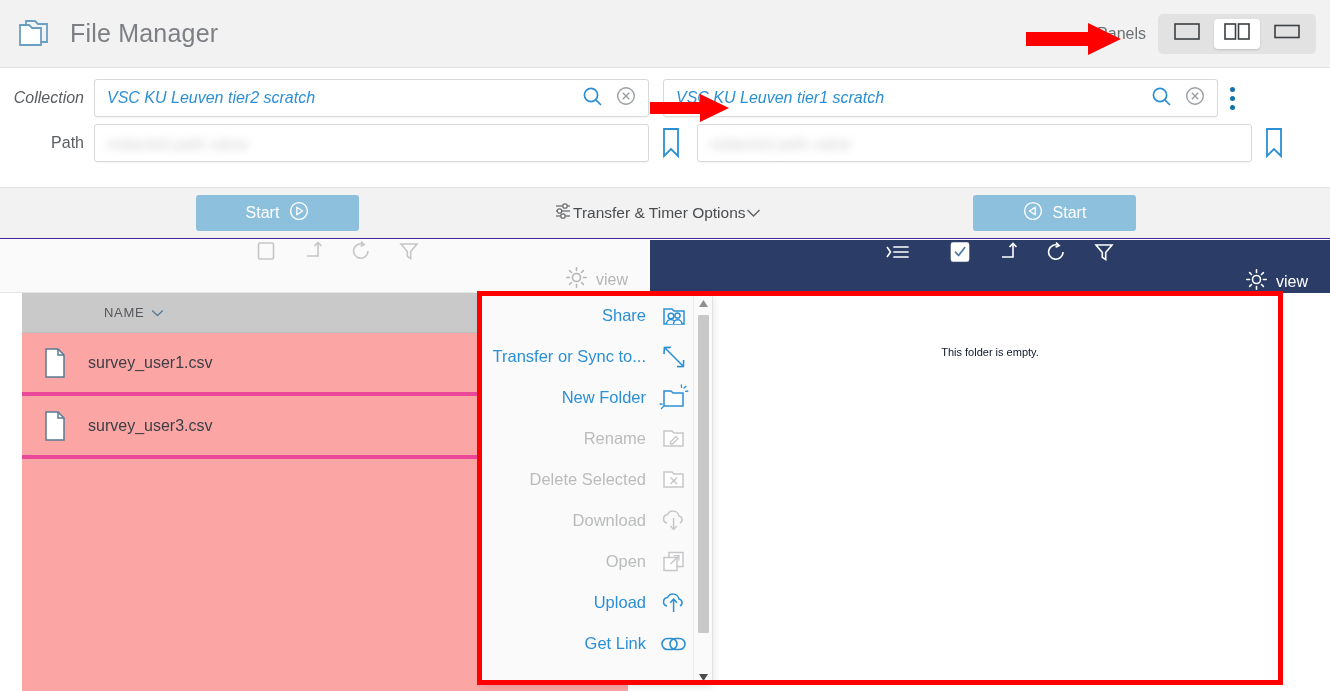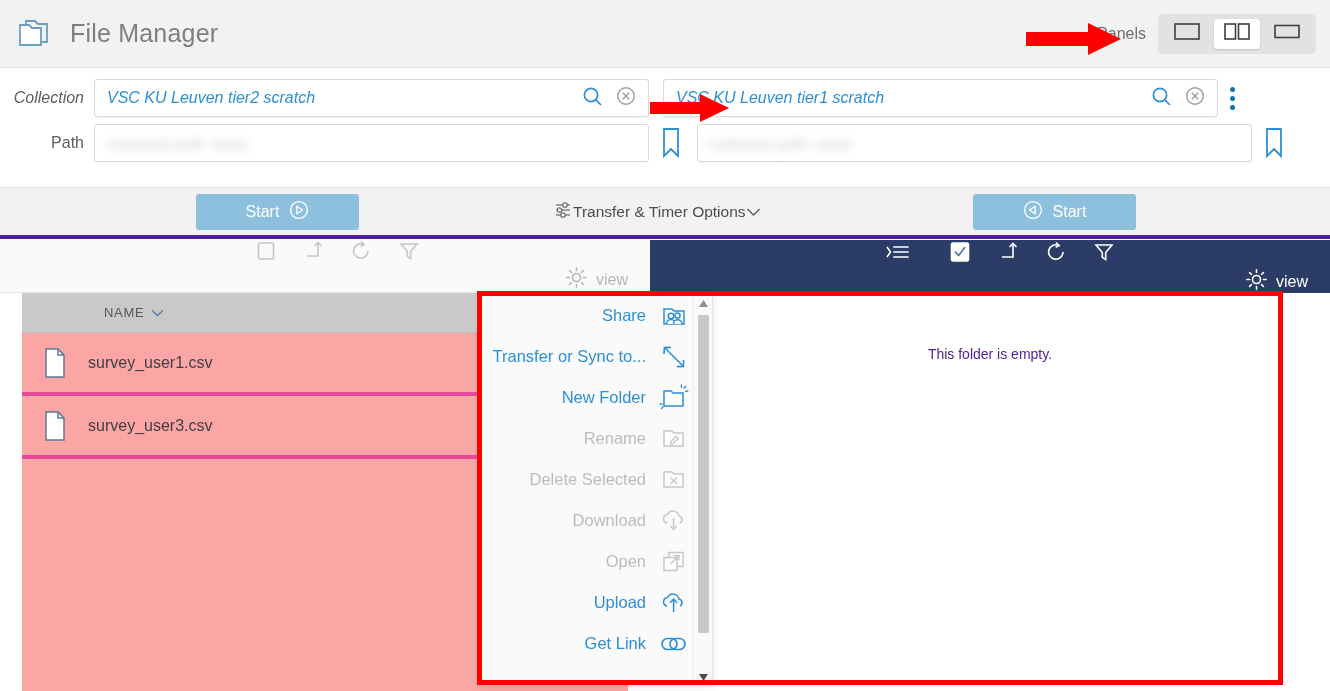--- a/index.html
+++ b/index.html
@@ -60,21 +60,21 @@
     filter: blur(4px); user-select:none;
   }
   .gap-mid { width:14px; }
   .bookmark { margin-left:10px; cursor:pointer; display:flex; align-items:center; }
   .kebab { margin-left:12px; display:flex; flex-direction:column; gap:4px; cursor:pointer; }
   .kebab span { width:5px; height:5px; border-radius:50%; background:#1273ad; display:block; }
 
   
   .transfer-bar {
     position:absolute; left:0; top:187px; width:1330px; height:52px;
-    background:#f2f2f2; border-top:1px solid #e3e3e3; border-bottom:4px solid #4c1d95;
+    background:#f2f2f2; border-top:1px solid #e3e3e3; border-bottom:1px solid #4c1d95;
     display:flex; align-items:center;
   }
   .start-btn {
     background:#8cc0dd; color:#fff; border:none; border-radius:3px;
     height:36px; font-size:16px; display:flex; align-items:center;
     justify-content:center; gap:10px; cursor:pointer;
   }
   .start-left { position:absolute; left:196px; width:163px; }
   .start-right { position:absolute; left:973px; width:163px; }
   .tto {
@@ -124,21 +124,21 @@
   .file-name { font-size:16px; color:#3b3f43; }
   .file-date { margin-left:auto; padding-right:8px; font-size:14px; color:#56595c; font-style:italic; white-space:nowrap; }
   .list-filler { background:#c9c9c9; flex:1; }
 
   
   .right-panel {
     position:absolute; left:650px; top:293px; width:680px; height:398px; background:#fff;
   }
   .empty-msg {
     position:absolute; left:0; right:0; top:53px;
-    text-align:center; font-size:14px; color:#4c1d95;
+    text-align:center; font-size:11px; color:#0f172a;
   }
 
   
   .menu {
     position:absolute; left:481px; top:294px; width:232px; height:390px;
     background:#fafafa; border:1px solid #e3e3e3;
     box-shadow: 0 2px 8px rgba(0,0,0,.12);
     overflow:hidden; z-index:40;
   }
   .menu-items { position:absolute; left:7px; top:0; width:213px; }

